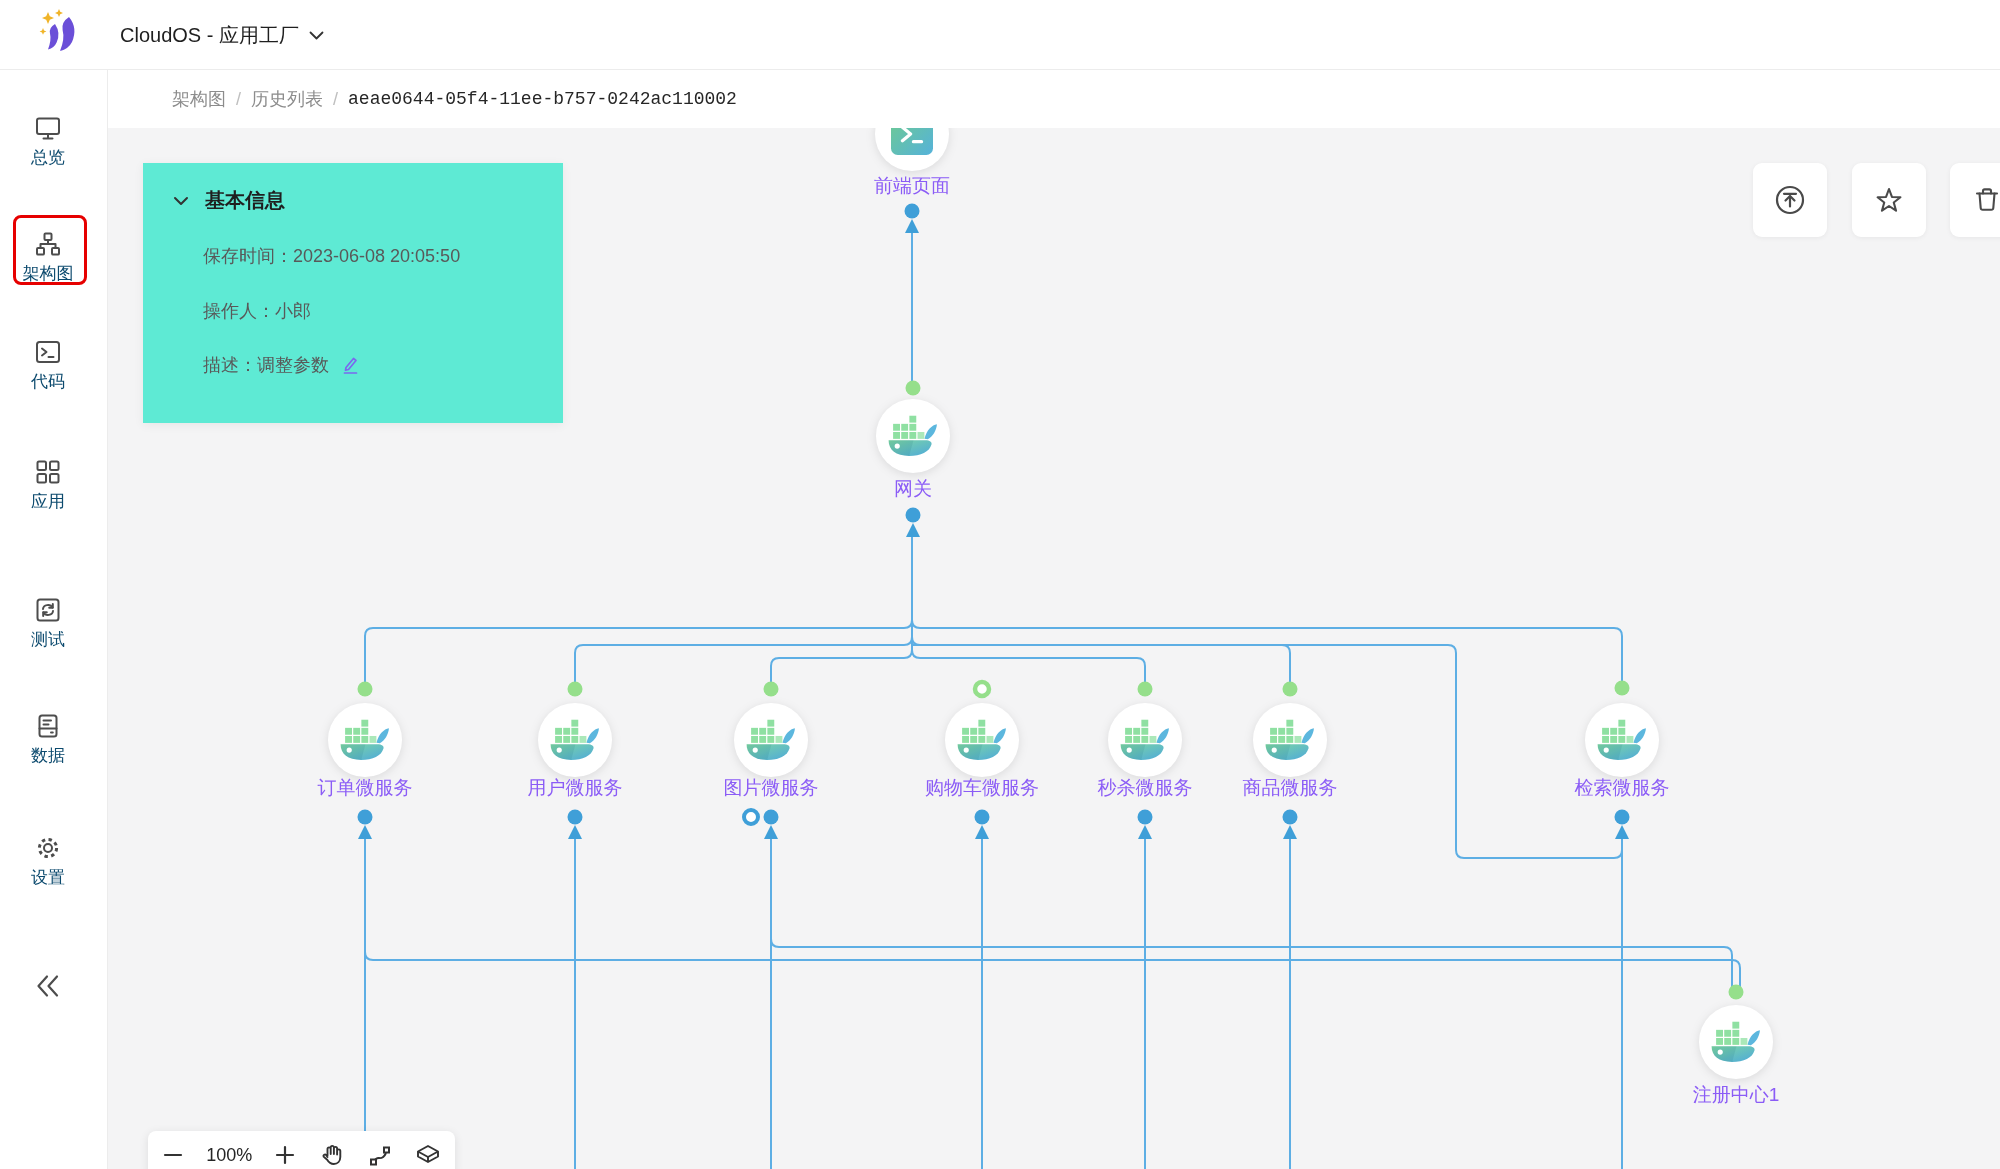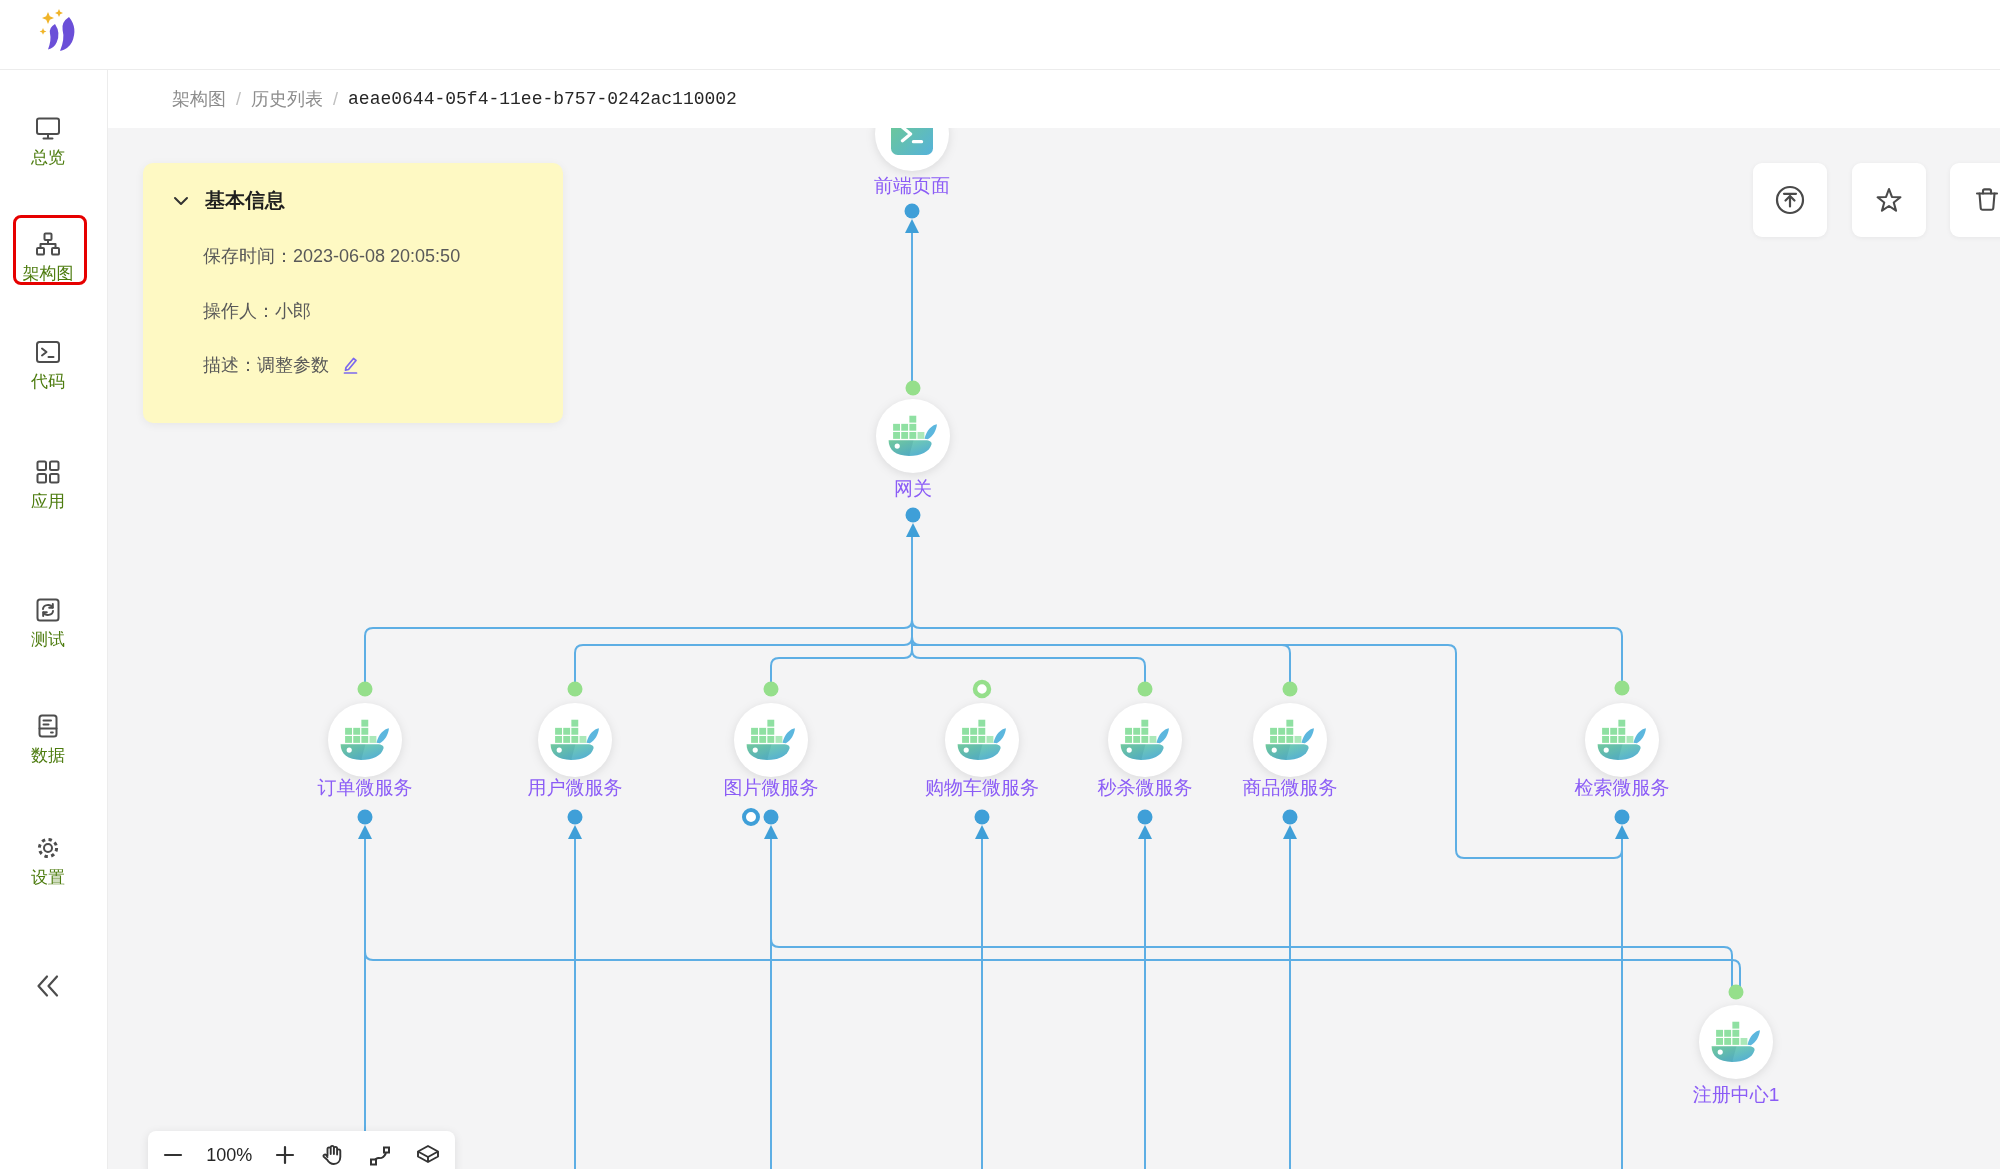--- a/index.html
+++ b/index.html
@@ -15,21 +15,21 @@
     border-bottom:1px solid #ececec;z-index:30;}
   .hdr-title{position:absolute;top:0;height:70px;display:flex;align-items:center;gap:10px;
     font-size:20px;color:#1f1f1f;cursor:pointer;}
   #logo{position:absolute;left:36px;top:8px;}
   #avatar-arc{position:absolute;left:1986px;top:6px;}
 
   
   #sidebar{position:absolute;left:0;top:70px;width:108px;height:1099px;background:#fff;
     border-right:1px solid #ececec;z-index:25;}
   .side-item{position:absolute;left:0;width:96px;display:flex;flex-direction:column;
-    align-items:center;gap:4px;cursor:pointer;color:#4d7c0f;}
+    align-items:center;gap:4px;cursor:pointer;color:#0c4a6e;}
   .side-item span{font-size:17px;}
   #active-ring{position:absolute;left:13px;top:145px;width:74px;height:70px;
     border:3px solid var(--red);border-radius:8px;pointer-events:none;}
 
   
   #crumbbar{position:absolute;left:108px;top:70px;width:1892px;height:58px;background:#fff;z-index:20;
     display:flex;align-items:center;padding-left:64px;font-size:18px;}
   #crumbbar .dim{color:#8c8c8c;cursor:pointer;}
   #crumbbar .sep{color:#bfbfbf;margin:0 10px;}
   #crumbbar .cur{color:#262626;font-family:Liberation Mono, monospace;}
@@ -41,22 +41,22 @@
   .node-circle{fill:#fff;filter:drop-shadow(0 2px 5px rgba(0,0,0,0.10));cursor:pointer;}
   .dot-green{fill:var(--green);}
   .ring-green{fill:#fff;stroke:var(--green);stroke-width:4.5;}
   .dot-blue{fill:var(--pblue);}
   .ring-blue{fill:#fff;stroke:var(--pblue);stroke-width:4;}
   .arrow-blue{fill:var(--pblue);}
   #labels{position:absolute;left:0;top:0;width:1892px;height:1041px;pointer-events:none;}
   .node-label{position:absolute;transform:translateX(-50%);font-size:19px;color:#8b5cf6;white-space:nowrap;}
 
   
-  #info-card{position:absolute;left:35px;top:35px;width:420px;height:260px;background:#fef9c3;
-    border-radius:10px;box-shadow:0 2px 10px rgba(0,0,0,0.06);z-index:10;}
+  #info-card{position:absolute;left:35px;top:35px;width:420px;height:260px;background:#5eead4;
+    border-radius:0;box-shadow:0 2px 10px rgba(0,0,0,0.06);z-index:10;}
   #info-title-row{position:absolute;left:30px;top:24px;display:flex;align-items:center;gap:16px;}
   #info-title-row b{font-size:20px;font-weight:600;color:#1f1f1f;}
   .info-row{position:absolute;left:60px;font-size:18px;color:#595959;display:flex;align-items:center;}
   .edit-icon{color:var(--purple);margin-left:12px;cursor:pointer;}
 
   
   .act-btn{position:absolute;top:35px;width:74px;height:74px;background:#fff;border-radius:9px;
     box-shadow:0 1px 5px rgba(0,0,0,0.06);display:flex;align-items:center;justify-content:center;
     cursor:pointer;z-index:10;}
 
@@ -74,20 +74,26 @@
 <div id="app">
 
   <div id="header">
     <svg id="logo" width="52" height="54" viewBox="0 0 52 54">
       <path d="M33,9 q9,11 3,25 q-3.5,7 -12,9 q5,-12 2.6,-21 q-1.4,-8 6.4,-13 z" fill="#6b4fd8"></path>
       <path d="M19,16 q6,9 1.6,18.5 q-2.4,5.5 -8.6,7 q3.6,-9.5 2,-16 q-1.2,-6 5,-9.5 z" fill="#6b4fd8"></path>
       <path d="M12,4 l1.8,4.2 4.2,1.8 -4.2,1.8 -1.8,4.2 -1.8,-4.2 -4.2,-1.8 4.2,-1.8 z" fill="#f0b429"></path>
       <path d="M23,1 l1.2,2.8 2.8,1.2 -2.8,1.2 -1.2,2.8 -1.2,-2.8 -2.8,-1.2 2.8,-1.2 z" fill="#f0b429"></path>
       <path d="M7,20 l1,2.4 2.4,1 -2.4,1 -1,2.4 -1,-2.4 -2.4,-1 2.4,-1 z" fill="#f0b429"></path>
     </svg>
+    <div class="hdr-title" style="left:120px">
+      <span>CloudOS - 应用工厂</span>
+      <svg width="15" height="9" viewBox="0 0 15 9">
+          <polyline points="1.5,1.5 7.5,7.5 13.5,1.5" fill="none" stroke="#333" stroke-width="1.8" stroke-linecap="round" stroke-linejoin="round"></polyline>
+        </svg>
+    </div>
     <svg id="avatar-arc" width="40" height="44" viewBox="0 0 40 44">
       <circle cx="33" cy="21" r="15" fill="none" stroke="#2b2b2b" stroke-width="2.6"></circle>
     </svg>
   </div>
 
   <div id="sidebar">
     <div class="side-item" style="top:44px">
       <svg width="28" height="28" viewBox="0 0 28 28" fill="none" stroke="#4d4d4d" stroke-width="2" stroke-linecap="round">
         <rect x="3" y="4.5" width="22" height="15.5" rx="2"></rect>
           <path d="M14,20 V24.5 M9.5,24.5 H18.5"></path>

